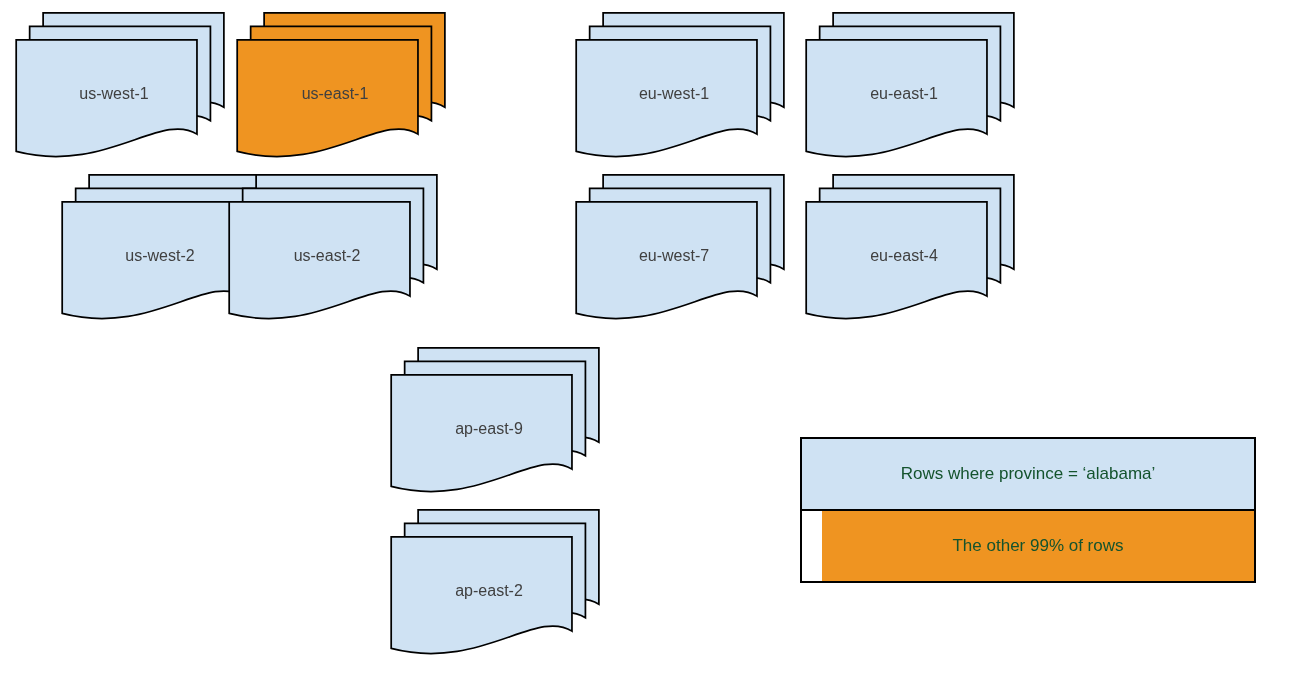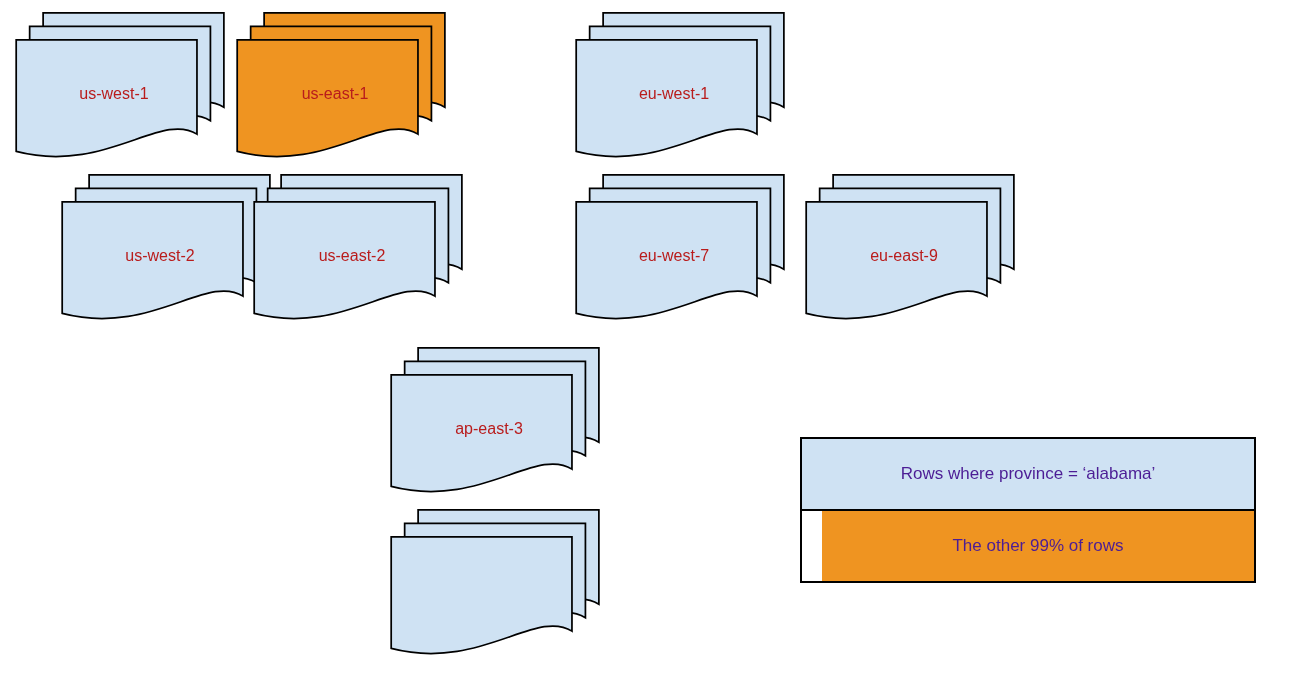--- a/index.html
+++ b/index.html
@@ -36,41 +36,41 @@
   .stack-label {
     position: absolute;
     left: 0;
     top: 36px;
     width: 198px;
     height: 92px;
     display: flex;
     align-items: center;
     justify-content: center;
     font-size: 16px;
-    color: #b91c1c;
+    color: #404040;
     pointer-events: none;
   }
   .legend {
     position: absolute;
     left: 800px;
     top: 437px;
     width: 456px;
     height: 146px;
     border: 2px solid var(--stroke, #000000);
     box-sizing: border-box;
     display: flex;
     flex-direction: column;
   }
   .legend-row {
     flex: 1;
     display: flex;
     align-items: center;
     justify-content: center;
     font-size: 17px;
-    color: #4c1d95;
+    color: #14532d;
   }
   .legend-row[data-variant="blue"] {
     background: var(--blue, #cfe2f3);
     border-bottom: 2px solid var(--stroke, #000000);
   }
   .legend-row[data-variant="orange"] {
     background: var(--orange, #ef9421);
     margin-left: 20px;
   }
 </style>
@@ -99,31 +99,39 @@
 
   <div class="stack" style="left:575px; top:12px;" data-variant="blue">
     <svg class="stack-svg" viewBox="0 0 220 156" width="212" height="150">
       <path class="doc" transform="translate(29,1)" d="M0 0 L188 0 L188 98 C150 74 92 140 0 116 Z"></path>
       <path class="doc" transform="translate(15,15)" d="M0 0 L188 0 L188 98 C150 74 92 140 0 116 Z"></path>
       <path class="doc" transform="translate(1,29)" d="M0 0 L188 0 L188 98 C150 74 92 140 0 116 Z"></path>
     </svg>
     <div class="stack-label">eu-west-1</div>
   </div>
 
+  <div class="stack" style="left:805px; top:12px;" data-variant="blue">
+    <svg class="stack-svg" viewBox="0 0 220 156" width="212" height="150">
+      <path class="doc" transform="translate(29,1)" d="M0 0 L188 0 L188 98 C150 74 92 140 0 116 Z"></path>
+      <path class="doc" transform="translate(15,15)" d="M0 0 L188 0 L188 98 C150 74 92 140 0 116 Z"></path>
+      <path class="doc" transform="translate(1,29)" d="M0 0 L188 0 L188 98 C150 74 92 140 0 116 Z"></path>
+    </svg>
+    <div class="stack-label">eu-east-1</div>
+  </div>
 
   <div class="stack" style="left:15px; top:174px;margin-left:46px;" data-variant="blue">
     <svg class="stack-svg" viewBox="0 0 220 156" width="212" height="150">
       <path class="doc" transform="translate(29,1)" d="M0 0 L188 0 L188 98 C150 74 92 140 0 116 Z"></path>
       <path class="doc" transform="translate(15,15)" d="M0 0 L188 0 L188 98 C150 74 92 140 0 116 Z"></path>
       <path class="doc" transform="translate(1,29)" d="M0 0 L188 0 L188 98 C150 74 92 140 0 116 Z"></path>
     </svg>
     <div class="stack-label">us-west-2</div>
   </div>
 
-  <div class="stack" style="left:253px; top:174px;" data-variant="blue">
+  <div class="stack" style="left:228px; top:174px;" data-variant="blue">
     <svg class="stack-svg" viewBox="0 0 220 156" width="212" height="150">
       <path class="doc" transform="translate(29,1)" d="M0 0 L188 0 L188 98 C150 74 92 140 0 116 Z"></path>
       <path class="doc" transform="translate(15,15)" d="M0 0 L188 0 L188 98 C150 74 92 140 0 116 Z"></path>
       <path class="doc" transform="translate(1,29)" d="M0 0 L188 0 L188 98 C150 74 92 140 0 116 Z"></path>
     </svg>
     <div class="stack-label">us-east-2</div>
   </div>
 
   <div class="stack" style="left:575px; top:174px;" data-variant="blue">
     <svg class="stack-svg" viewBox="0 0 220 156" width="212" height="150">
@@ -133,38 +141,39 @@
     </svg>
     <div class="stack-label">eu-west-7</div>
   </div>
 
   <div class="stack" style="left:805px; top:174px;" data-variant="blue">
     <svg class="stack-svg" viewBox="0 0 220 156" width="212" height="150">
       <path class="doc" transform="translate(29,1)" d="M0 0 L188 0 L188 98 C150 74 92 140 0 116 Z"></path>
       <path class="doc" transform="translate(15,15)" d="M0 0 L188 0 L188 98 C150 74 92 140 0 116 Z"></path>
       <path class="doc" transform="translate(1,29)" d="M0 0 L188 0 L188 98 C150 74 92 140 0 116 Z"></path>
     </svg>
-    <div class="stack-label">eu-east-9</div>
+    <div class="stack-label">eu-east-4</div>
   </div>
 
   <div class="stack" style="left:390px; top:347px;" data-variant="blue">
     <svg class="stack-svg" viewBox="0 0 220 156" width="212" height="150">
       <path class="doc" transform="translate(29,1)" d="M0 0 L188 0 L188 98 C150 74 92 140 0 116 Z"></path>
       <path class="doc" transform="translate(15,15)" d="M0 0 L188 0 L188 98 C150 74 92 140 0 116 Z"></path>
       <path class="doc" transform="translate(1,29)" d="M0 0 L188 0 L188 98 C150 74 92 140 0 116 Z"></path>
     </svg>
-    <div class="stack-label">ap-east-3</div>
+    <div class="stack-label">ap-east-9</div>
   </div>
 
   <div class="stack" style="left:390px; top:509px;" data-variant="blue">
     <svg class="stack-svg" viewBox="0 0 220 156" width="212" height="150">
       <path class="doc" transform="translate(29,1)" d="M0 0 L188 0 L188 98 C150 74 92 140 0 116 Z"></path>
       <path class="doc" transform="translate(15,15)" d="M0 0 L188 0 L188 98 C150 74 92 140 0 116 Z"></path>
       <path class="doc" transform="translate(1,29)" d="M0 0 L188 0 L188 98 C150 74 92 140 0 116 Z"></path>
     </svg>
+    <div class="stack-label">ap-east-2</div>
   </div>
 
   <div class="legend">
     <div class="legend-row" data-variant="blue">Rows where province = ‘alabama’</div>
     <div class="legend-row" data-variant="orange">The other 99% of rows</div>
   </div>
 
 </div>
 
 </body></html>

